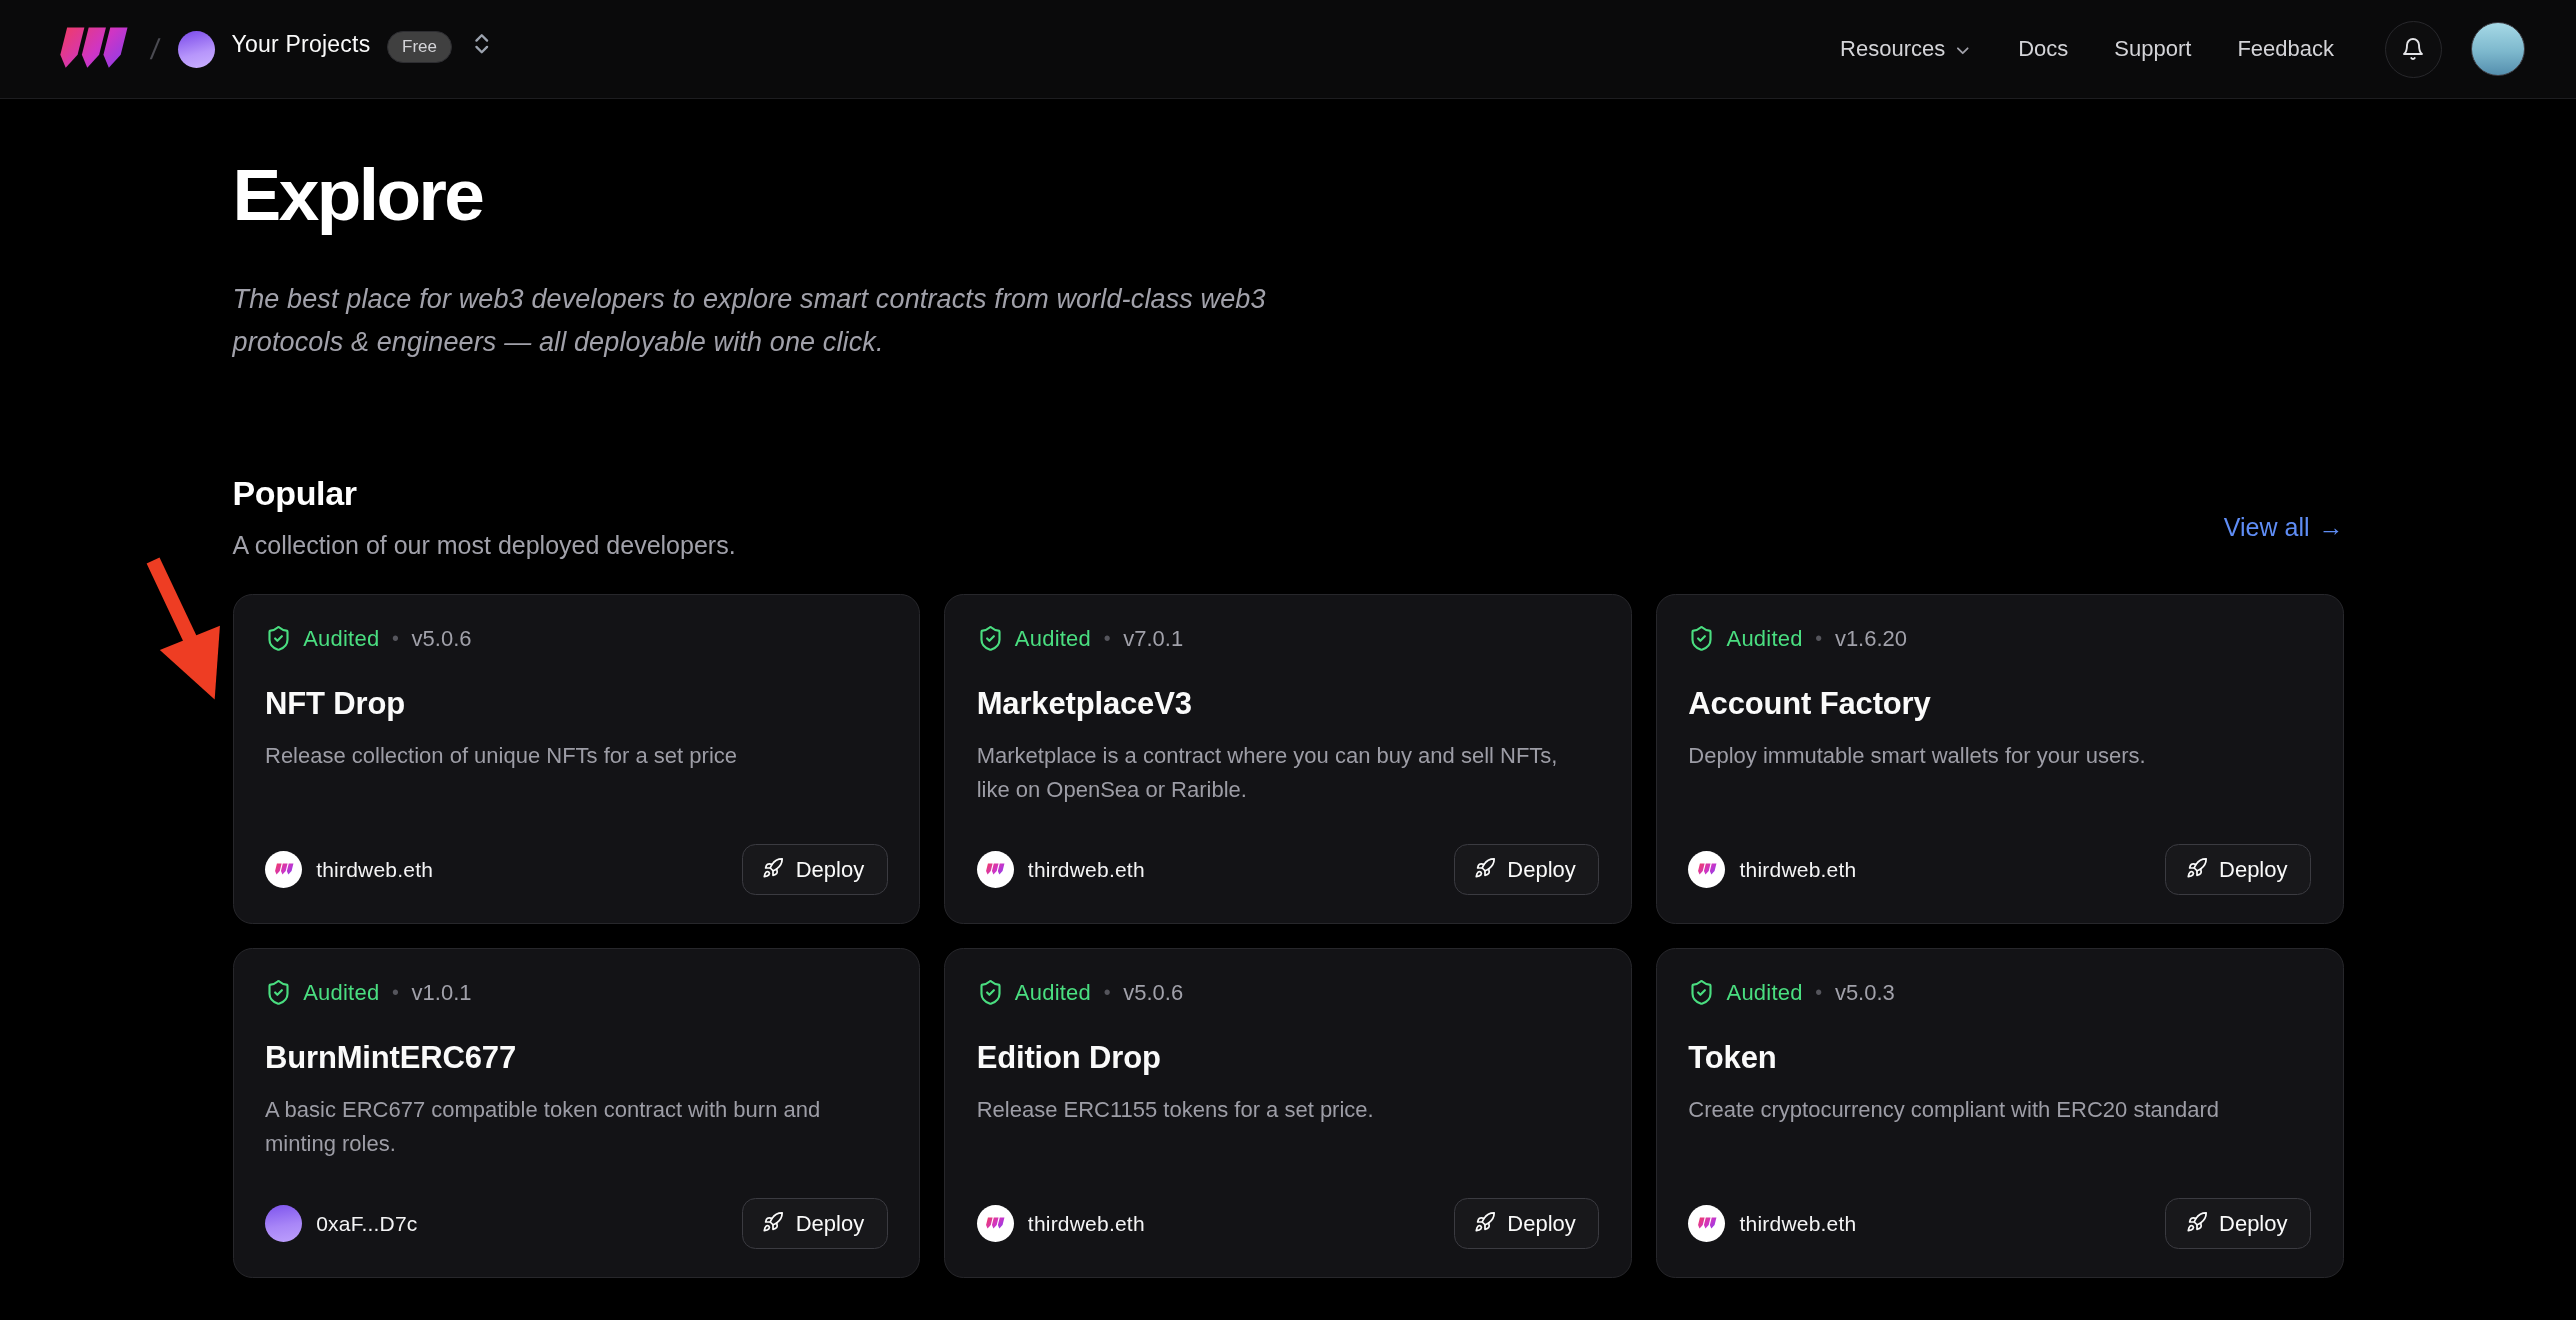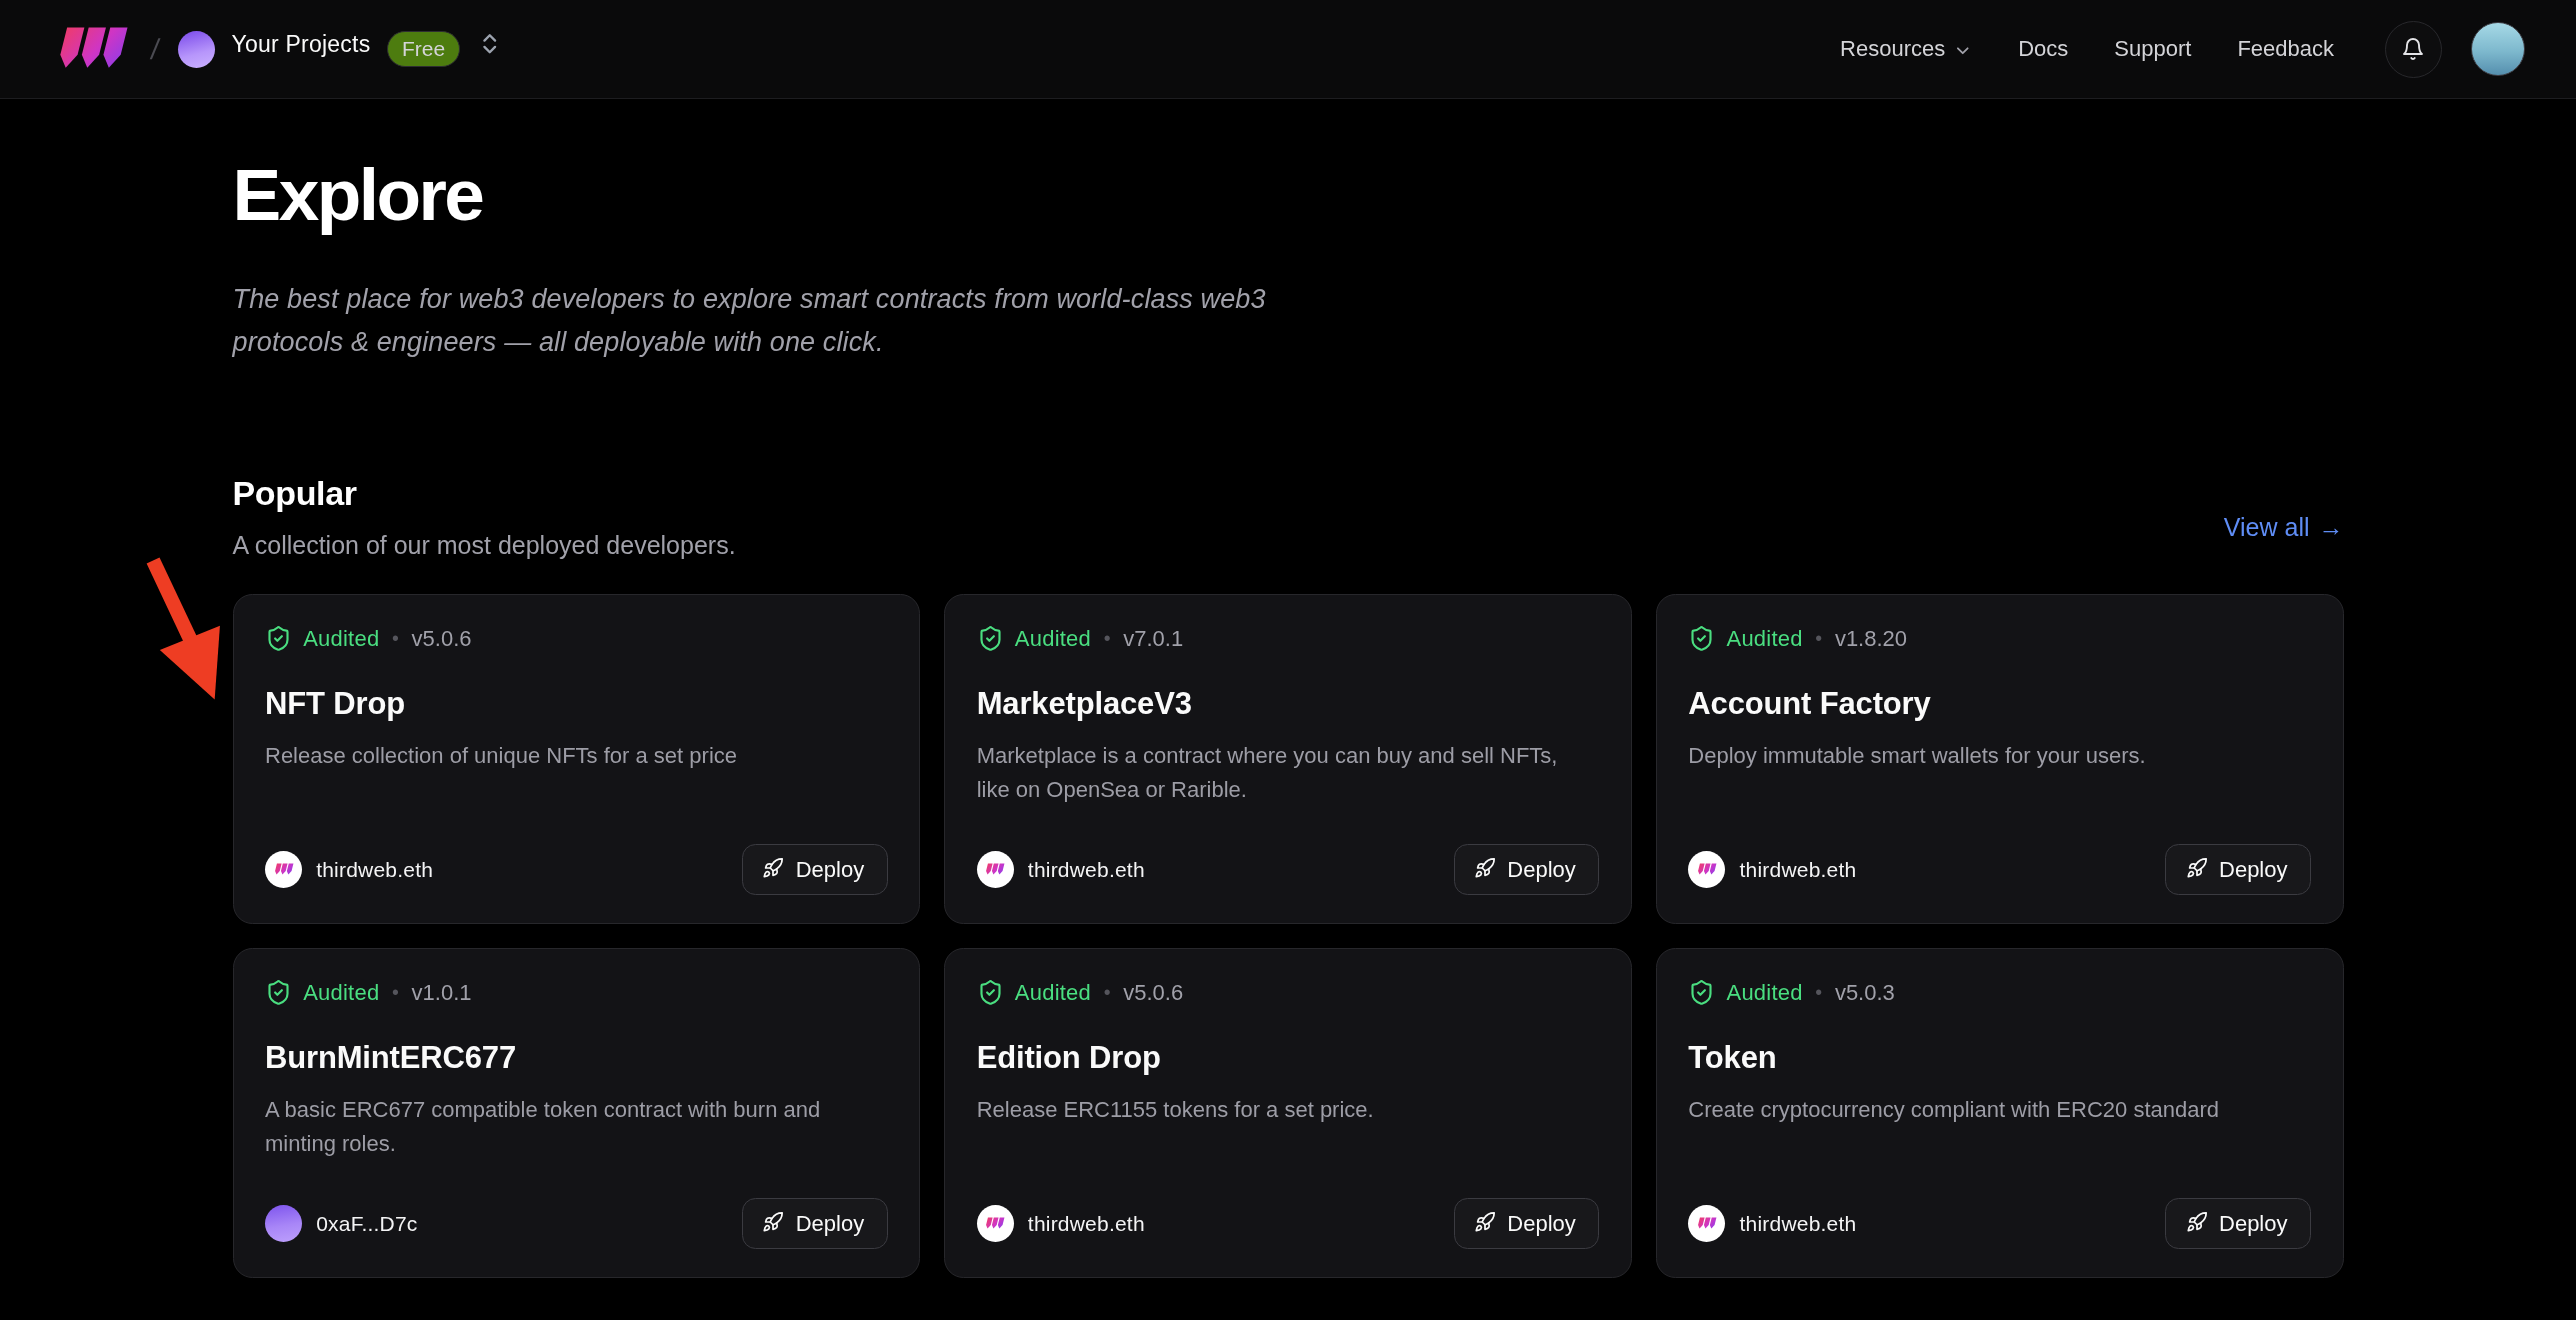--- a/index.html
+++ b/index.html
@@ -20,21 +20,21 @@
   .nav-left { display:flex; align-items:center; gap:19.5px; }
   .brand-logo { width:76px; height:46px; cursor:pointer; }
   .crumb-slash { color:#4b4b52; font-size:28.5px; font-weight:300; transform:skewX(-8deg); }
   .project-group { display:flex; align-items:flex-start; gap:16.5px; cursor:pointer; }
   .project-avatar {
     width:37px; height:37px; border-radius:50%;
     background:linear-gradient(165deg,#8152ec 8%,#b796fb 60%,#cbb2ff 100%);
   }
   .project-name { font-size:23px; font-weight:500; color:#fafafa; letter-spacing:.01em; }
   .plan-badge {
-    font-size:21px; color:#d4d4d8; background:#4d7c0f; border:0.7px solid #2d2d31;
+    font-size:17px; color:#d4d4d8; background:#404040; border:0.7px solid #2d2d31;
     border-radius:749px; padding:5.2px 14.2px; font-weight:500;
   }
   .updown-icon { width:25.5px; height:25.5px; color:#9ca3af; }
   .nav-right { display:flex; align-items:center; gap:46px; }
   .nav-link { font-size:22px; color:#d4d4d8; cursor:pointer; display:flex; align-items:center; gap:7.5px; }
   .nav-link .chev { width:19.5px; height:19.5px; color:#a1a1aa; margin-top:3px; }
   .icon-btn {
     width:57px; height:57px; border-radius:50%; background:#0d0d0e;
     border:1.5px solid #28282c; display:flex; align-items:center; justify-content:center;
     cursor:pointer; margin-left:4.5px;
@@ -268,21 +268,21 @@
       </div>
     </article>
 
     <article class="card">
       <div class="audit-row">
         <svg class="shield-icon" viewBox="0 0 36 36" width="27" height="27">
             <use href="#sym-shield"></use>
           </svg>
         <span class="audit-label">Audited</span>
         <span class="dot-sep">•</span>
-        <span class="version">v1.8.20</span>
+        <span class="version">v1.6.20</span>
       </div>
       <h3 class="card-title">Account Factory</h3>
       <p class="card-desc">Deploy immutable smart wallets for your users.</p>
       <div class="card-footer">
         <span class="publisher">
           <span class="pub-avatar tw">
               <svg viewBox="0 0 27 17" width="20" height="12.7">
                 <use href="#sym-logo"></use>
               </svg>
             </span>

